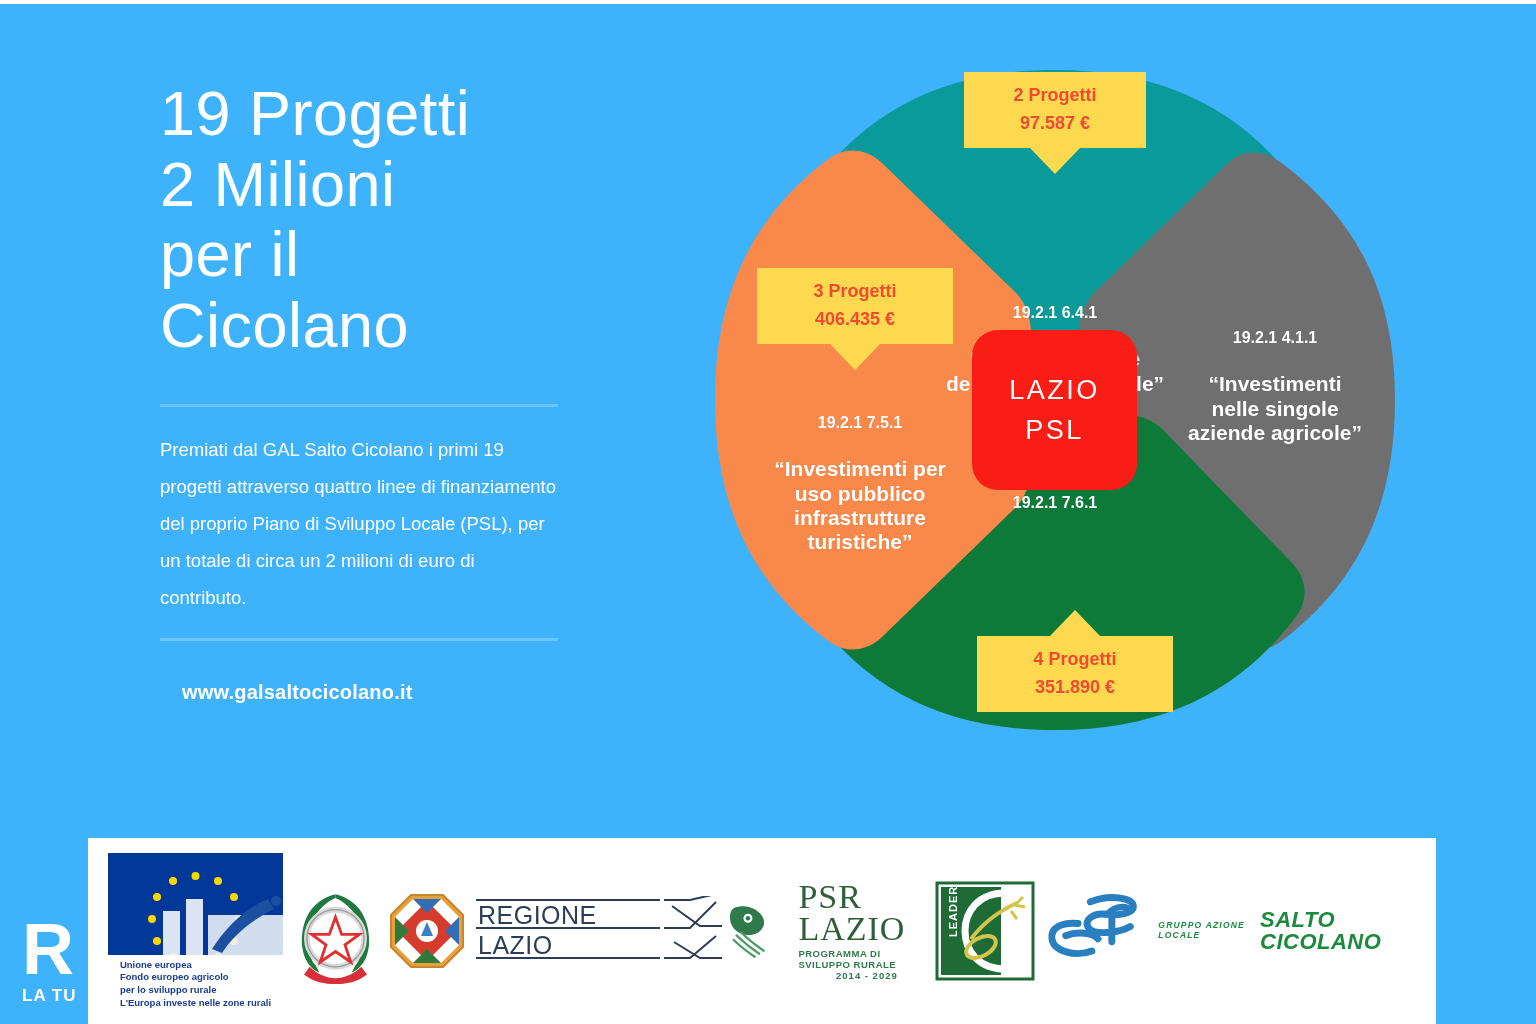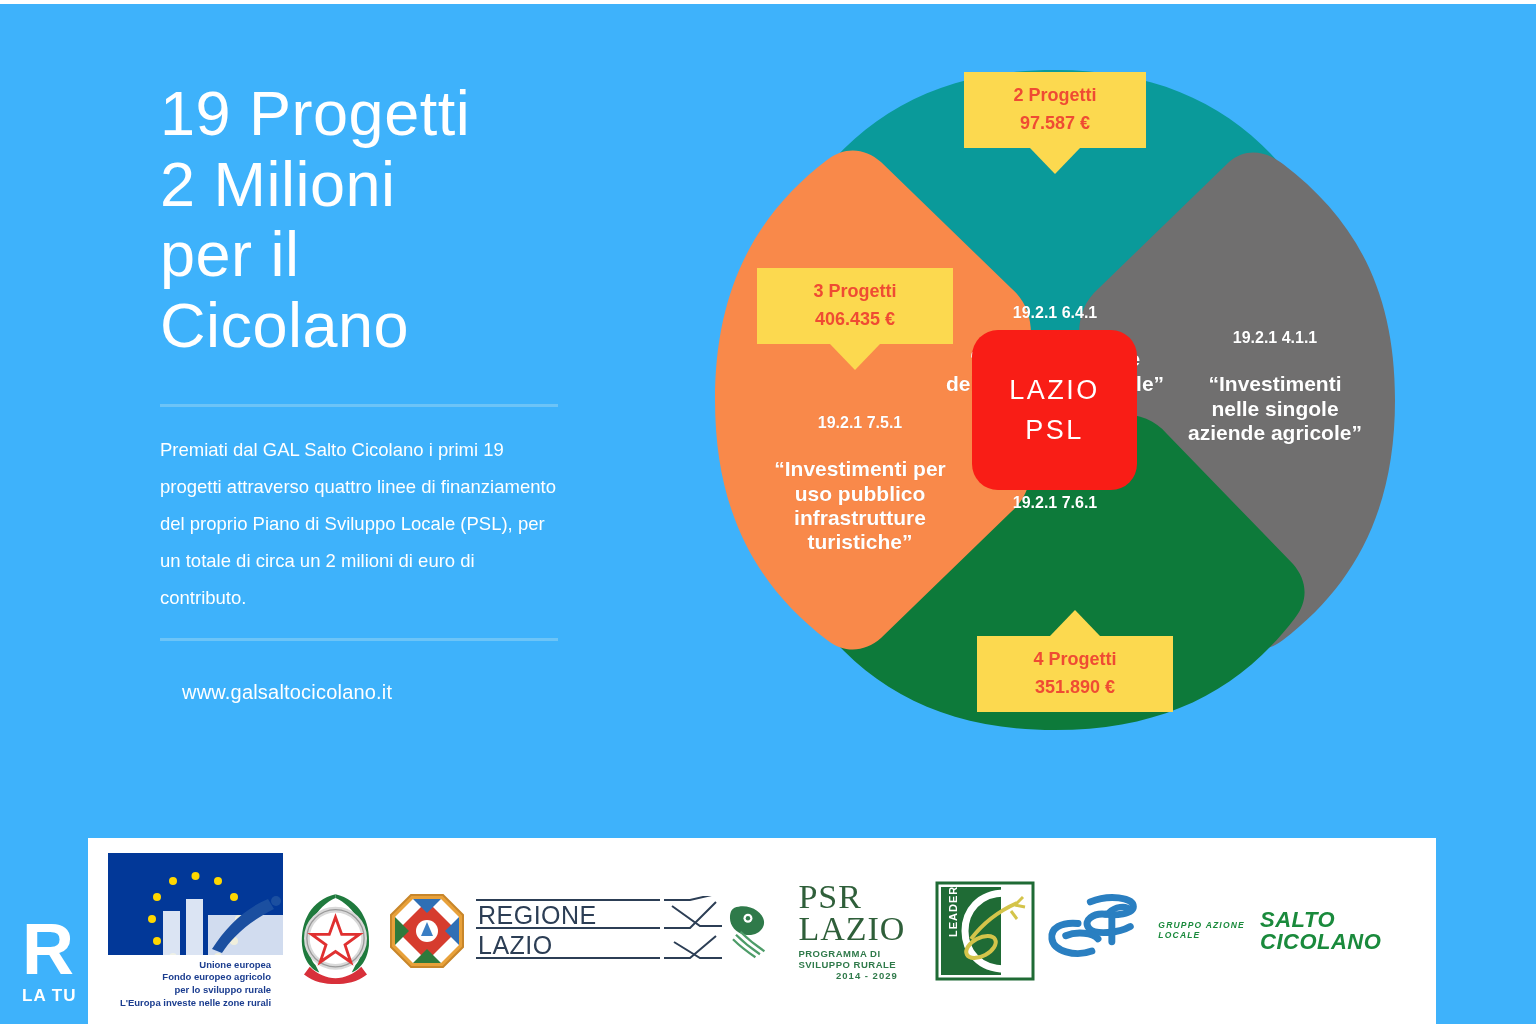--- a/index.html
+++ b/index.html
@@ -50,21 +50,21 @@
     line-height: 2.0;
     margin-top: 24px;
     width: 400px;
     font-weight: 400;
   }
   .site-url {
     color: #ffffff;
     font-size: 20px;
     margin-top: 40px;
     margin-left: 22px;
-    font-weight: 400;
+    font-weight: 700;
     letter-spacing: 0.2px;
   }
 
   
   .diagram {
     position: absolute;
     left: 695px; top: 50px;
     width: 720px; height: 700px;
   }
   .diagram svg { position: absolute; left: 0; top: 0; }
@@ -150,21 +150,21 @@
   .eu-logo-wrap { width: 175px; }
   .eu-flag {
     width: 175px; height: 102px; background: #023898;
     position: relative; overflow: hidden;
   }
   .eu-stars { position: absolute; left: 0; top: 0; width: 175px; height: 102px; }
   .eu-overlay {
     position: absolute; left: 0; top: 0; width: 175px; height: 102px;
   }
   .eu-caption {
-    font-size: 9.5px; color: #1b3d8f; text-align: right;
+    font-size: 9.5px; color: #1b3d8f; text-align: left;
     line-height: 1.32; margin-top: 4px; white-space: pre-line;
     font-weight: bold;
   }
 
   .rep-emblem { width: 105px; height: 105px; }
   .lazio-wrap { display: flex; align-items: center; gap: 8px; }
   .psr-wrap { display: flex; align-items: center; }
   .gal-wrap { display: flex; flex-direction: row; align-items: center; }
   .gal-cap-small {
     font-size: 8.5px; color: #1a8a3c; font-weight: bold;

